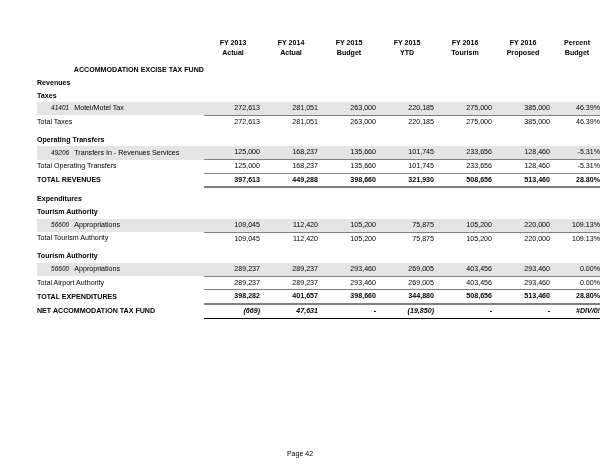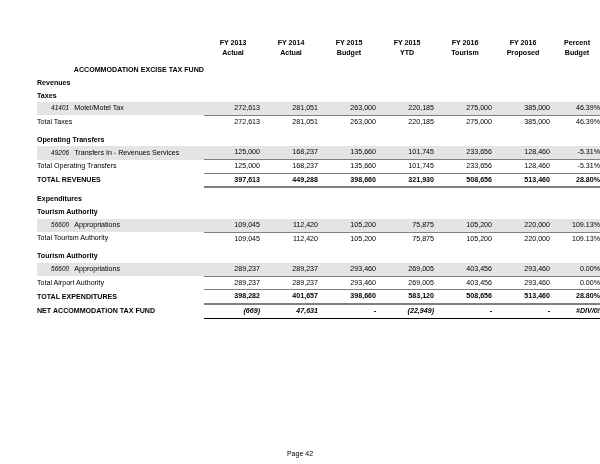--- a/index.html
+++ b/index.html
@@ -320,31 +320,31 @@
           <td class="num">269,005</td>
           <td class="num">403,456</td>
           <td class="num">293,460</td>
           <td class="num">0.00%</td>
         </tr>
         <tr class="grandtotal">
           <td class="label">TOTAL EXPENDITURES</td>
           <td class="num">398,282</td>
           <td class="num">401,657</td>
           <td class="num">398,660</td>
-          <td class="num">583,120</td>
+          <td class="num">344,880</td>
           <td class="num">508,656</td>
           <td class="num">513,460</td>
           <td class="num">28.80%</td>
         </tr>
         <tr class="netrow">
           <td class="label">NET ACCOMMODATION TAX FUND</td>
           <td class="num">(669)</td>
           <td class="num">47,631</td>
           <td class="num">-</td>
-          <td class="num">(22,949)</td>
+          <td class="num">(19,850)</td>
           <td class="num">-</td>
           <td class="num">-</td>
           <td class="num">#DIV/0!</td>
         </tr>
         <tr class="net-underline">
           <td></td>
           <td class="rule" colspan="7"></td>
         </tr>
       </tbody>
   </table>

